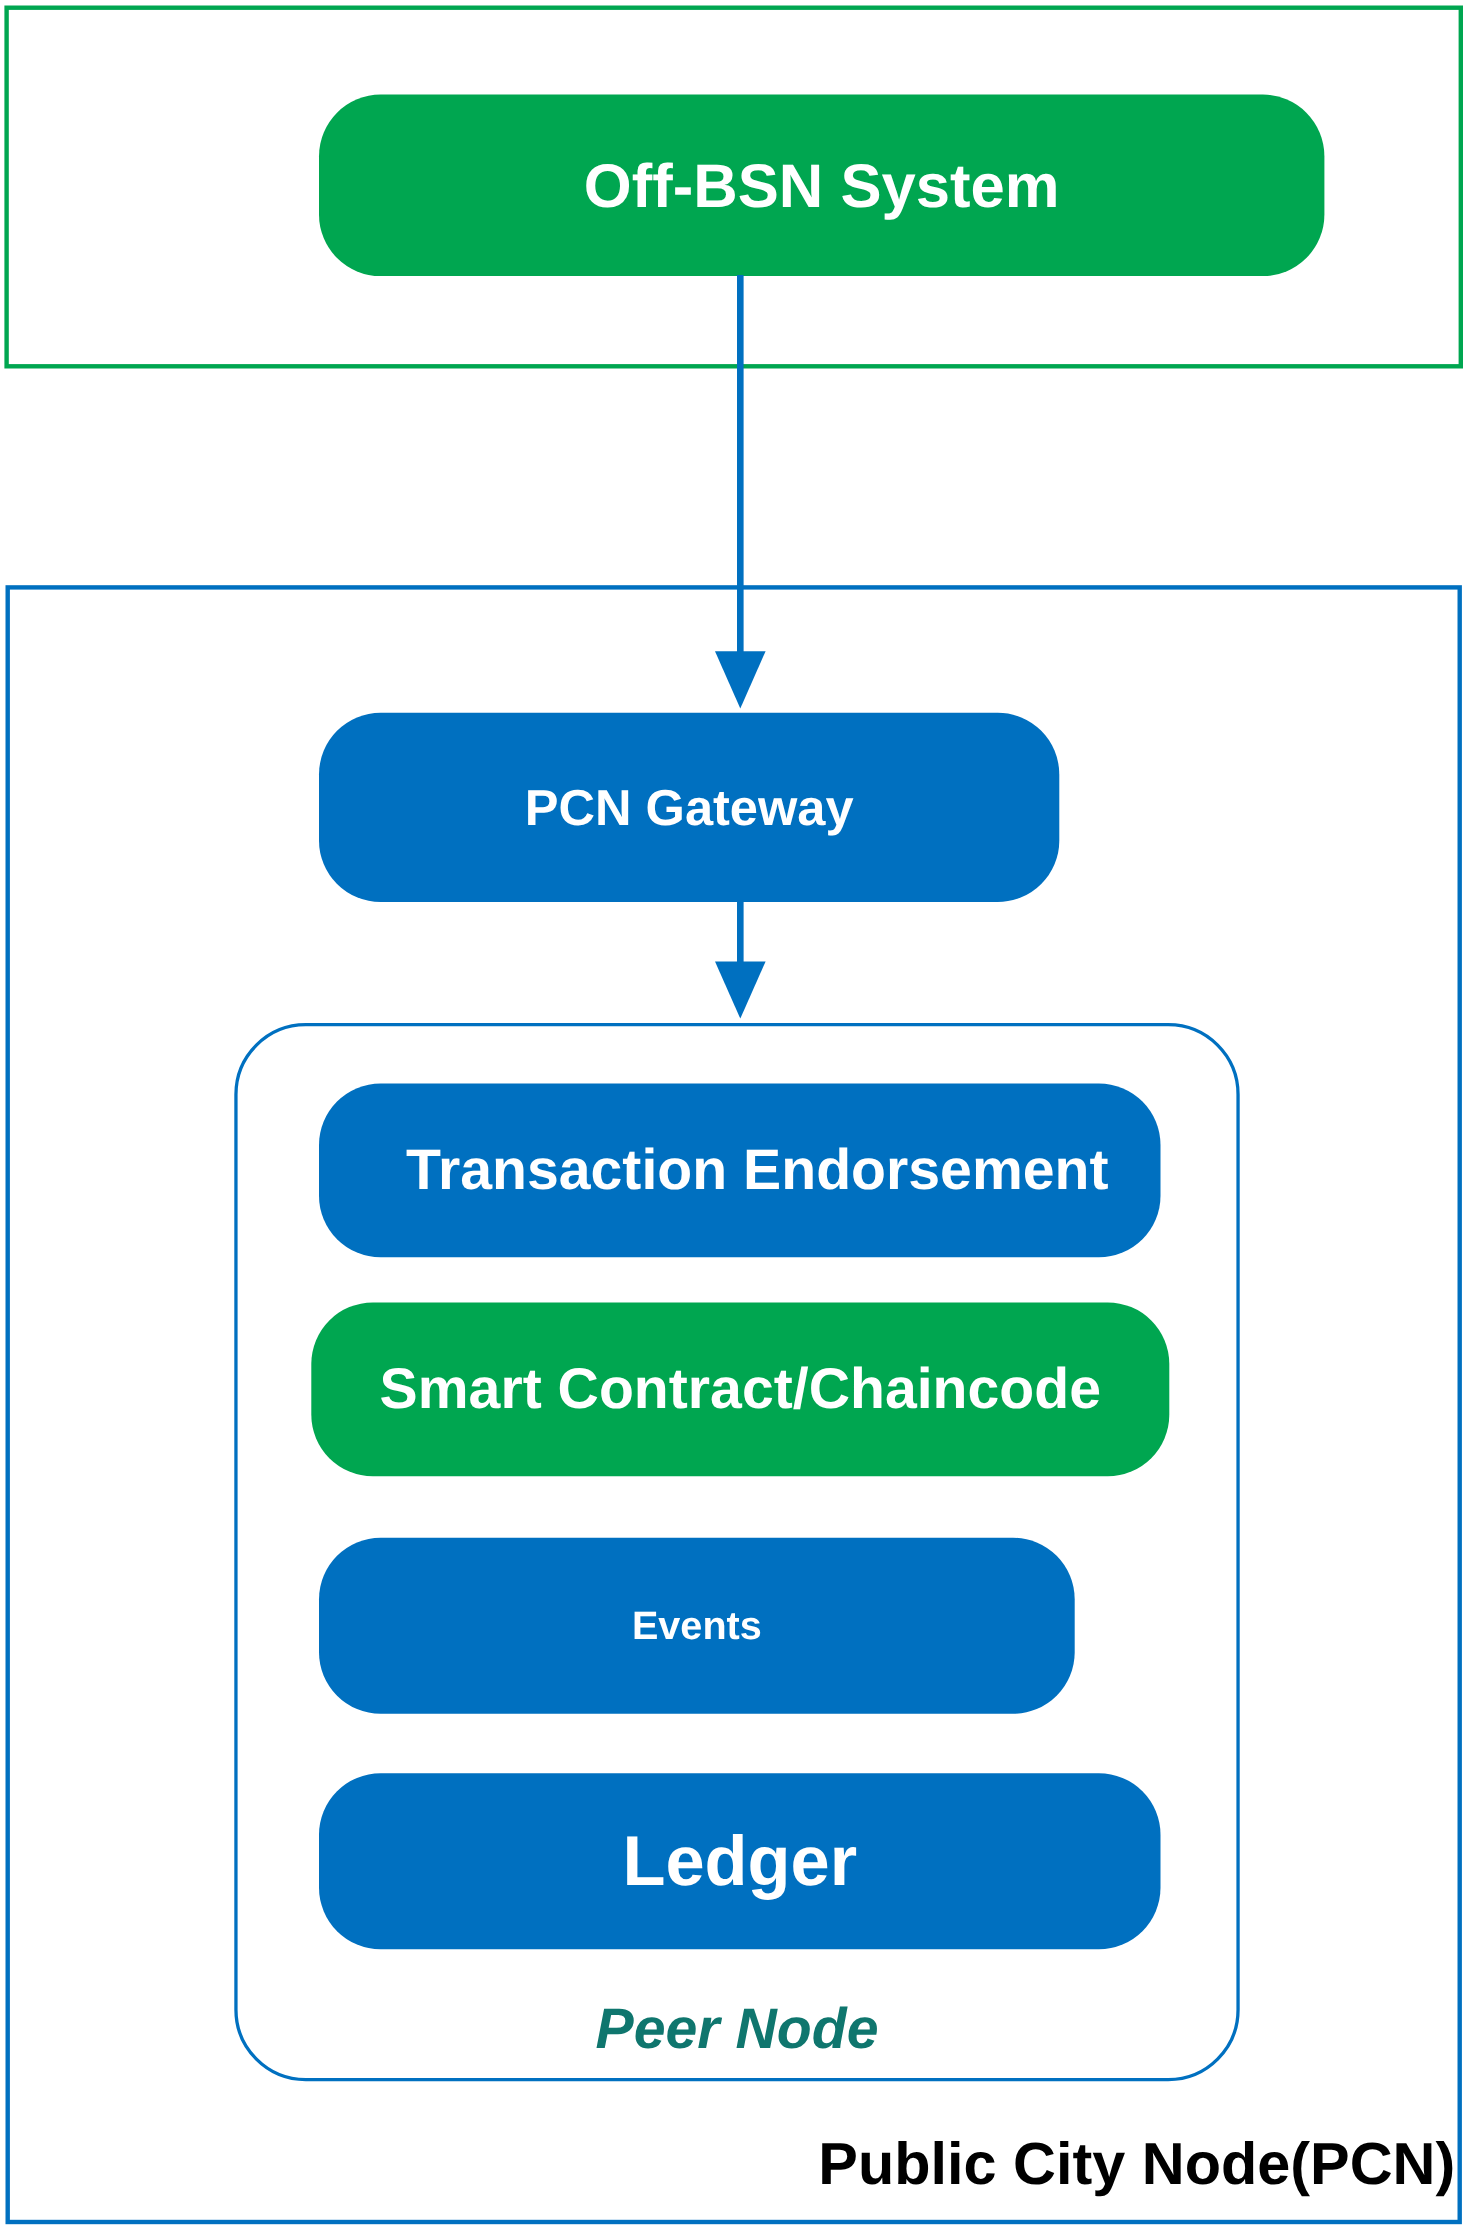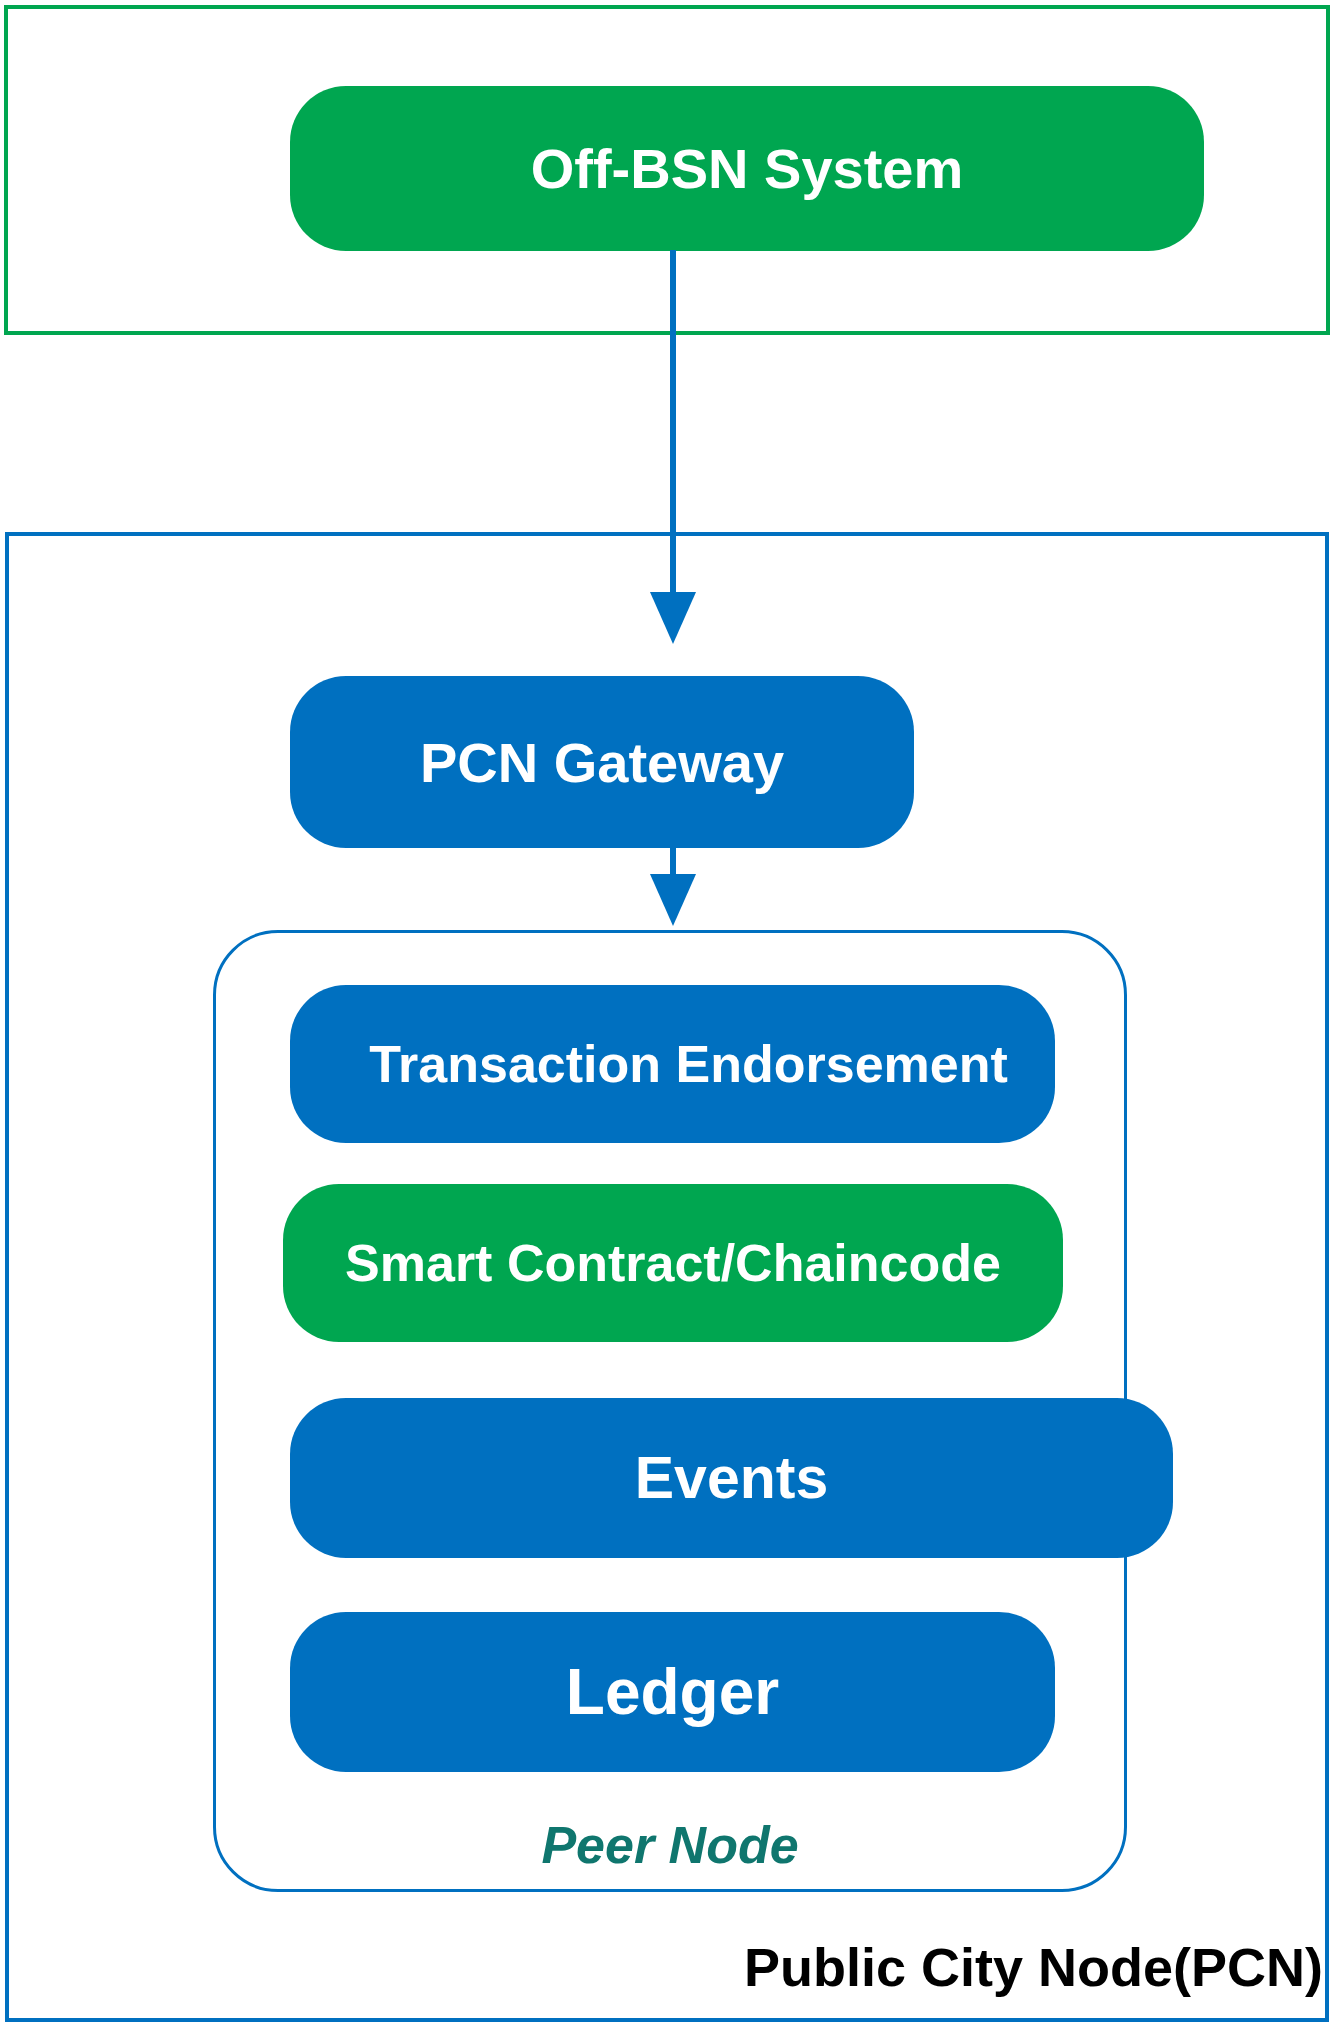--- a/index.html
+++ b/index.html
@@ -40,24 +40,24 @@
     justify-content: center;
     color: #ffffff;
     font-weight: bold;
     text-align: center;
     box-sizing: border-box;
   }
   .pill.green { background: #00A650; }
   .pill.blue  { background: #0070C0; }
 
   .pill-offbsn   { left: 290px; top: 86px;   width: 914px; height: 165px; font-size: 56px; }
-  .pill-gateway  { left: 290px; top: 648px;  width: 624px; height: 172px; font-size: 56px; margin-top: 28px; }
+  .pill-gateway  { left: 290px; top: 648px;  width: 673px; height: 172px; font-size: 46px; }
   .pill-te       { left: 290px; top: 985px;  width: 765px; height: 158px; font-size: 52px; padding-left: 32px; }
   .pill-sc       { left: 283px; top: 1184px; width: 780px; height: 158px; font-size: 52px; }
-  .pill-events   { left: 290px; top: 1398px; width: 883px; height: 160px; font-size: 59px; align-items: center; }
+  .pill-events   { left: 290px; top: 1398px; width: 687px; height: 160px; font-size: 36px; align-items: center; }
   .pill-ledger   { left: 290px; top: 1612px; width: 765px; height: 160px; font-size: 64px; }
 
   
   .peer-box {
     position: absolute;
     left: 213px; top: 930px;
     width: 914px; height: 962px;
     border: 3px solid #0070C0;
     border-radius: 65px;
     background: #ffffff;

